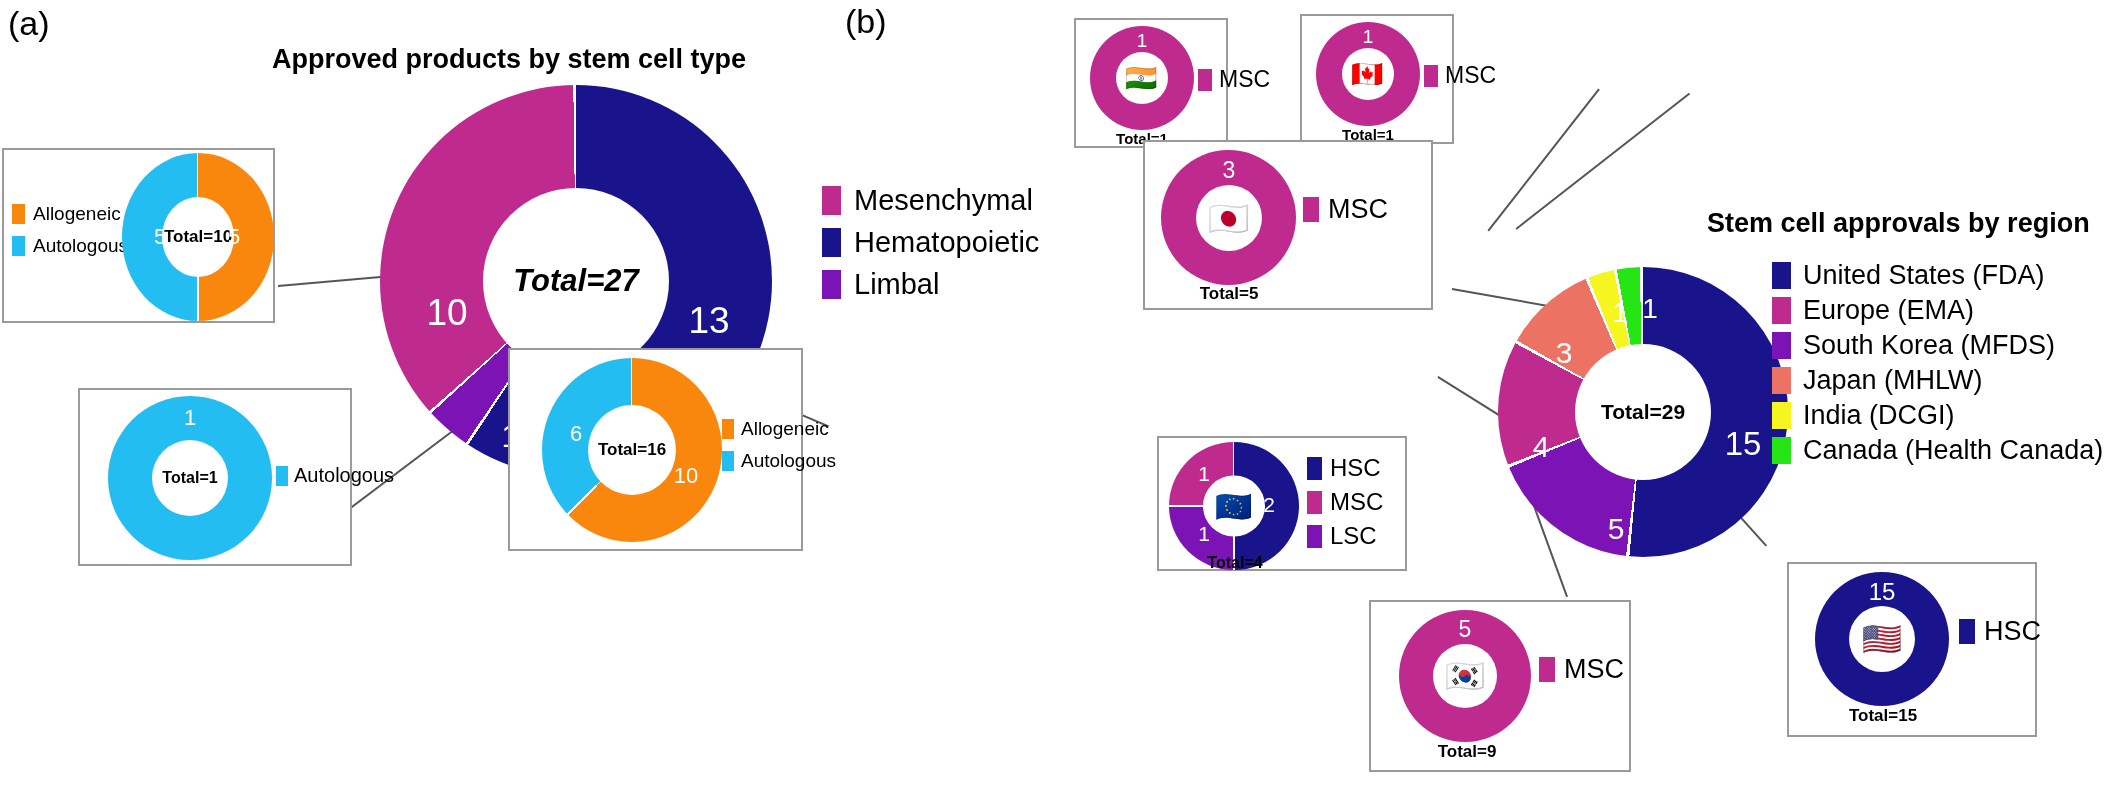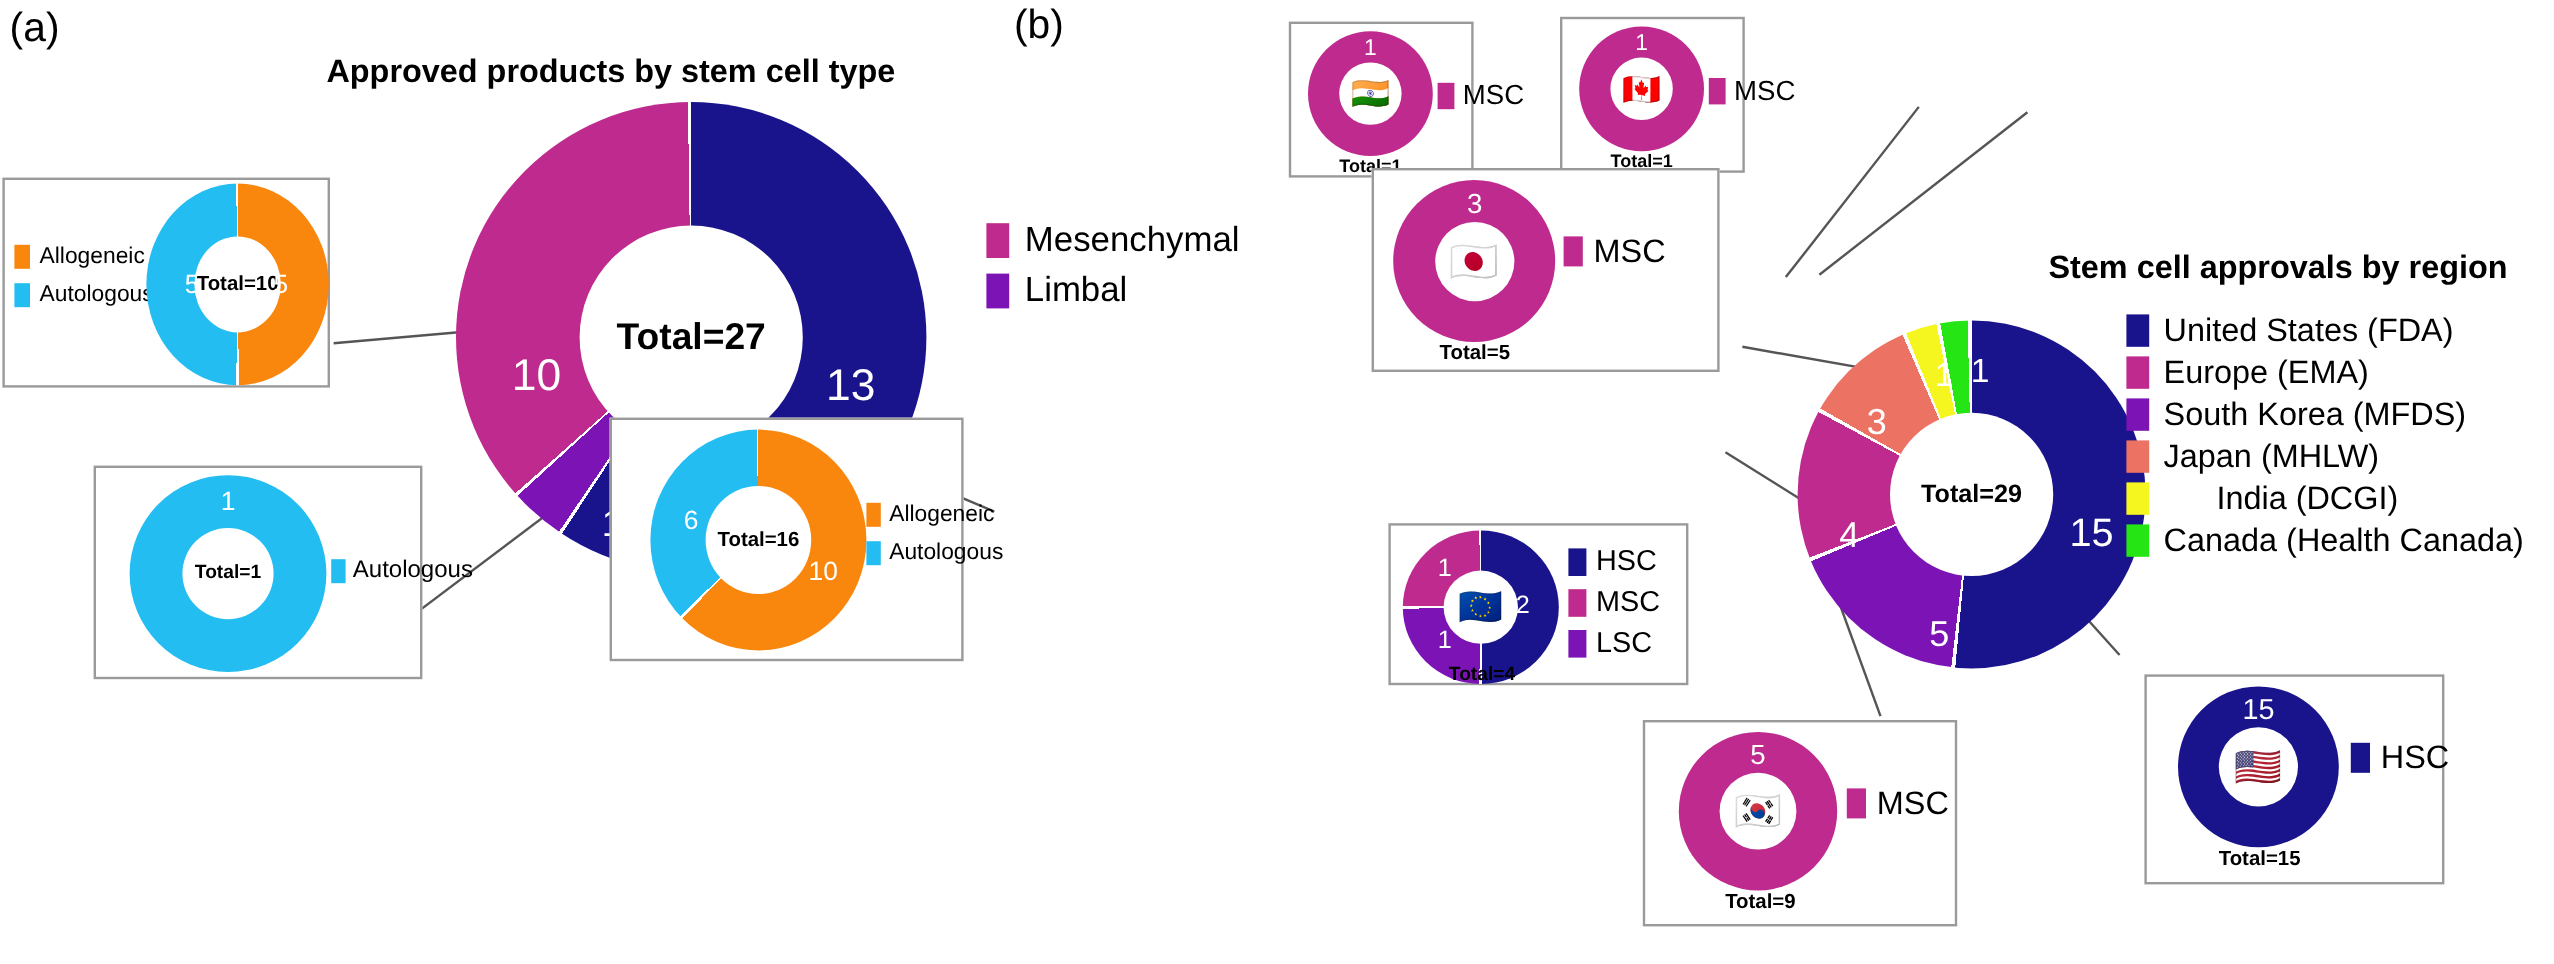--- a/index.html
+++ b/index.html
@@ -42,33 +42,37 @@
 
 <div class="abs" style="left:380px;top:85px;width:392px;height:392px;">
   <div class="donut" style="width:392px;height:392px;
        background:conic-gradient(from 0deg,
          #1A148C 0deg 213.33deg,
          #fff 213.33deg 214.2deg,
          #7B13B5 214.2deg 227.6deg,
          #fff 227.6deg 228.4deg,
          #BF2A8E 228.4deg 359.2deg,
          #fff 359.2deg 360deg);">
-    <div class="hole" style="width:186px;height:186px;">
+    <div class="hole" style="width:186px;height:186px;font-style:italic;">
       <span class="hole-label" style="font-size:31px;">Total=27</span>
     </div>
   </div>
   <div class="slice-label" style="left:329px;top:236px;font-size:37px;">13</div>
   <div class="slice-label" style="left:67px;top:228px;font-size:37px;">10</div>
   <div class="slice-label" style="left:130px;top:352px;font-size:31px;">1</div>
 </div>
 
 <div class="legend" style="left:822px;top:184px;font-size:29px;">
   <div class="legend-row" style="margin-bottom:9px;">
     <span class="swatch" style="width:19px;height:29px;background:#BF2A8E;margin-right:13px;"></span>
     <span class="legend-text">Mesenchymal</span>
+  </div>
+  <div class="legend-row" style="margin-bottom:9px;">
+    <span class="swatch" style="width:19px;height:29px;background:#1A148C;margin-right:13px;"></span>
+    <span class="legend-text">Hematopoietic</span>
   </div>
   <div class="legend-row">
     <span class="swatch" style="width:19px;height:29px;background:#7B13B5;margin-right:13px;"></span>
     <span class="legend-text">Limbal</span>
   </div>
 </div>
 
 <div class="box" style="left:2px;top:148px;width:273px;height:175px;">
   <div class="legend" style="left:8px;top:53px;font-size:19px;">
     <div class="legend-row" style="margin-bottom:10px;">
@@ -186,21 +190,21 @@
     <span class="legend-text">Europe (EMA)</span>
   </div>
   <div class="legend-row" style="margin-bottom:4px;">
     <span class="swatch" style="width:19px;height:27px;background:#7B13B5;margin-right:12px;"></span>
     <span class="legend-text">South Korea (MFDS)</span>
   </div>
   <div class="legend-row" style="margin-bottom:4px;">
     <span class="swatch" style="width:19px;height:27px;background:#EC7264;margin-right:12px;"></span>
     <span class="legend-text">Japan (MHLW)</span>
   </div>
-  <div class="legend-row" style="margin-bottom:4px;gap:44px;">
+  <div class="legend-row" style="margin-bottom:4px;">
     <span class="swatch" style="width:19px;height:27px;background:#F5F520;margin-right:12px;"></span>
     <span class="legend-text">India (DCGI)</span>
   </div>
   <div class="legend-row">
     <span class="swatch" style="width:19px;height:27px;background:#25E515;margin-right:12px;"></span>
     <span class="legend-text">Canada (Health Canada)</span>
   </div>
 </div>
 
 <div class="box" style="left:1074px;top:18px;width:154px;height:130px;">

